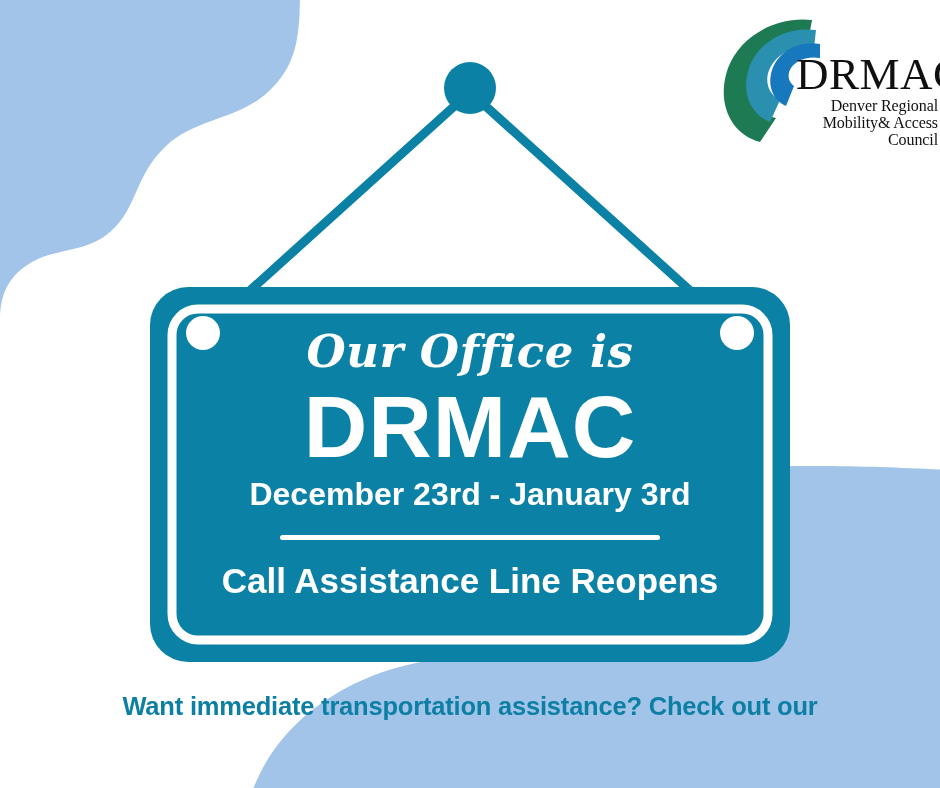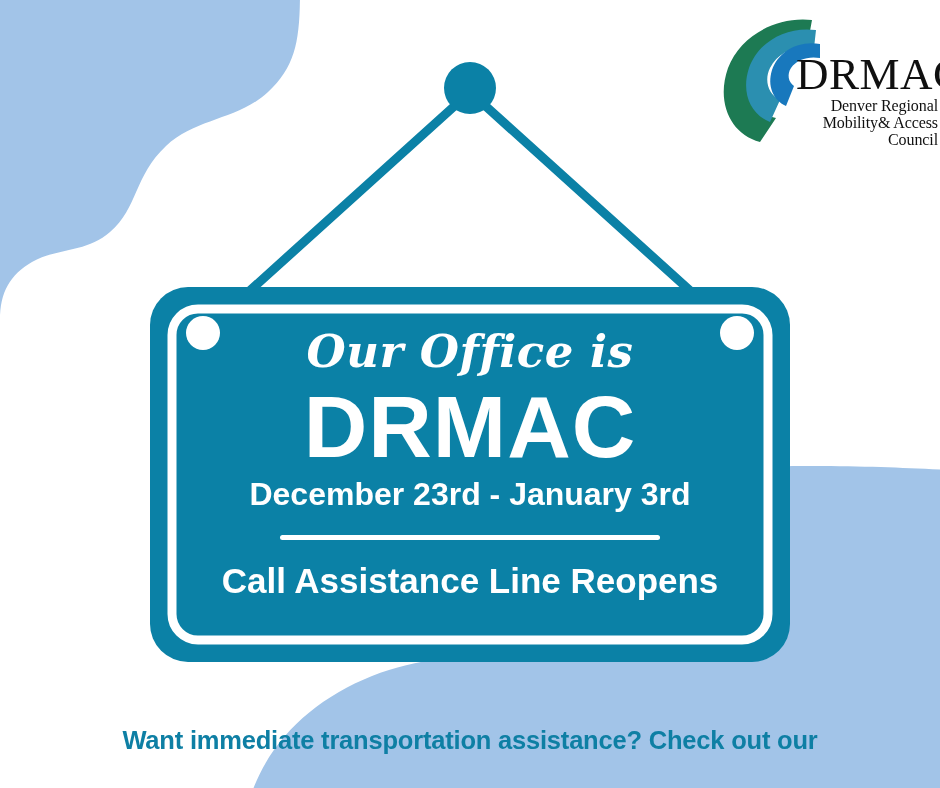--- a/index.html
+++ b/index.html
@@ -124,21 +124,21 @@
     font-weight: 400;
     font-size: 29px;
     line-height: 36px;
     margin-top: 1px;
   }
 
   
   #cta {
     position: absolute;
     left: 70px;
-    top: 722px;
+    top: 688px;
     width: 800px;
     z-index: 5;
     text-align: center;
     color: #0e7fa4;
     font-family: "Liberation Sans", sans-serif;
     font-weight: 700;
     font-size: 25.5px;
     line-height: 36px;
     letter-spacing: -0.2px;
   }

